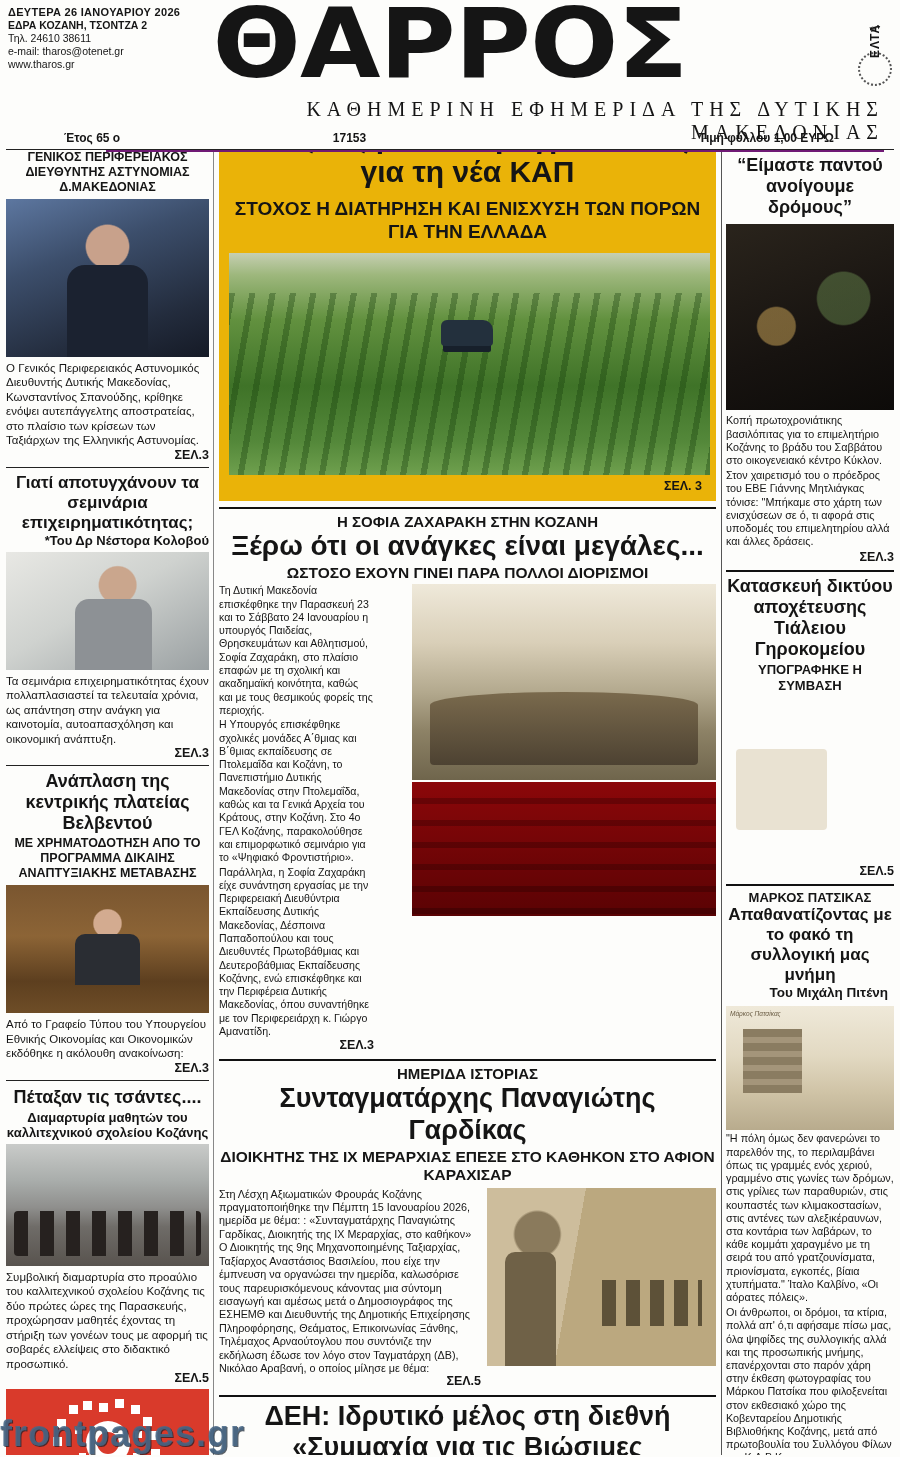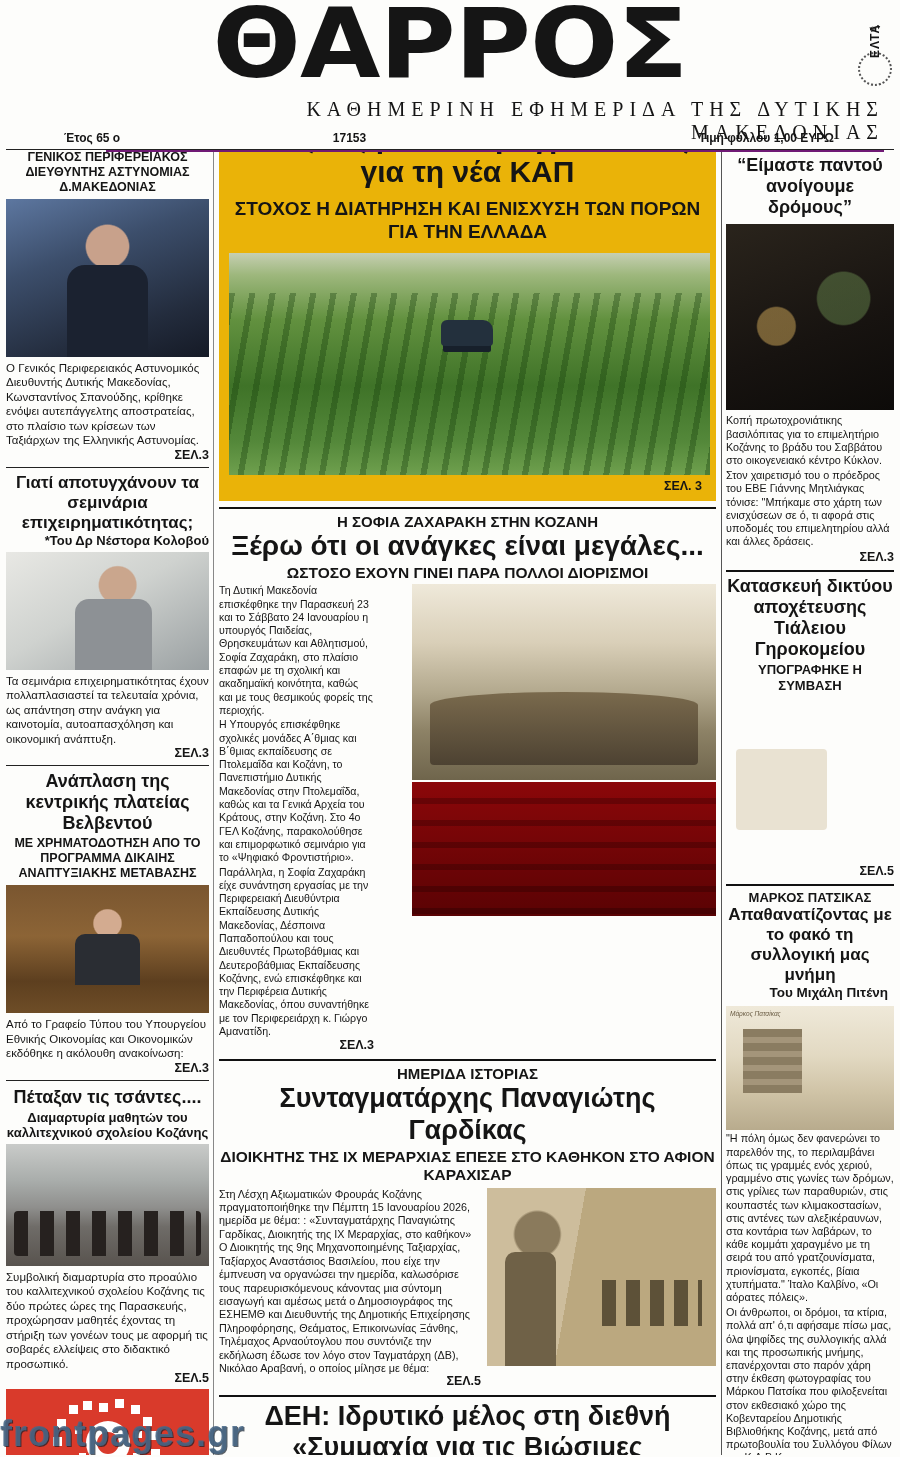--- a/index.html
+++ b/index.html
@@ -122,20 +122,27 @@
   .watermark{position:absolute;left:0px;bottom:2px;font-size:36px;font-weight:bold;
      color:rgba(73,104,134,.88);text-shadow:1px 1px 0 rgba(20,30,40,.7);letter-spacing:1px;}
   .sel-lead{padding:2px 6px 4px 0;}
 </style>
 </head>
 <body>
 
 <div class="paper">
 
   <div class="hdr">
+    <div class="hdr-info">
+      <div class="d">ΔΕΥΤΕΡΑ 26 ΙΑΝΟΥΑΡΙΟΥ 2026</div>
+      <div class="b">ΕΔΡΑ ΚΟΖΑΝΗ, ΤΣΟΝΤΖΑ 2</div>
+      <div>Τηλ. 24610 38611</div>
+      <div>e-mail: tharos@otenet.gr</div>
+      <div>www.tharos.gr</div>
+    </div>
     <div class="masthead">ΘΑΡΡΟΣ</div>
     <div class="stamp">
       <div class="wing">➳</div>
       <div class="tx">ΕΛΤΑ</div>
       <div class="circ"></div>
     </div>
     <div class="hdr-sub">ΚΑΘΗΜΕΡΙΝΗ ΕΦΗΜΕΡΙΔΑ ΤΗΣ ΔΥΤΙΚΗΣ ΜΑΚΕΔΟΝΙΑΣ</div>
     <div class="hdr-meta">
       <span class="y">Έτος 65 ο</span>
       <span class="n">17153</span>

